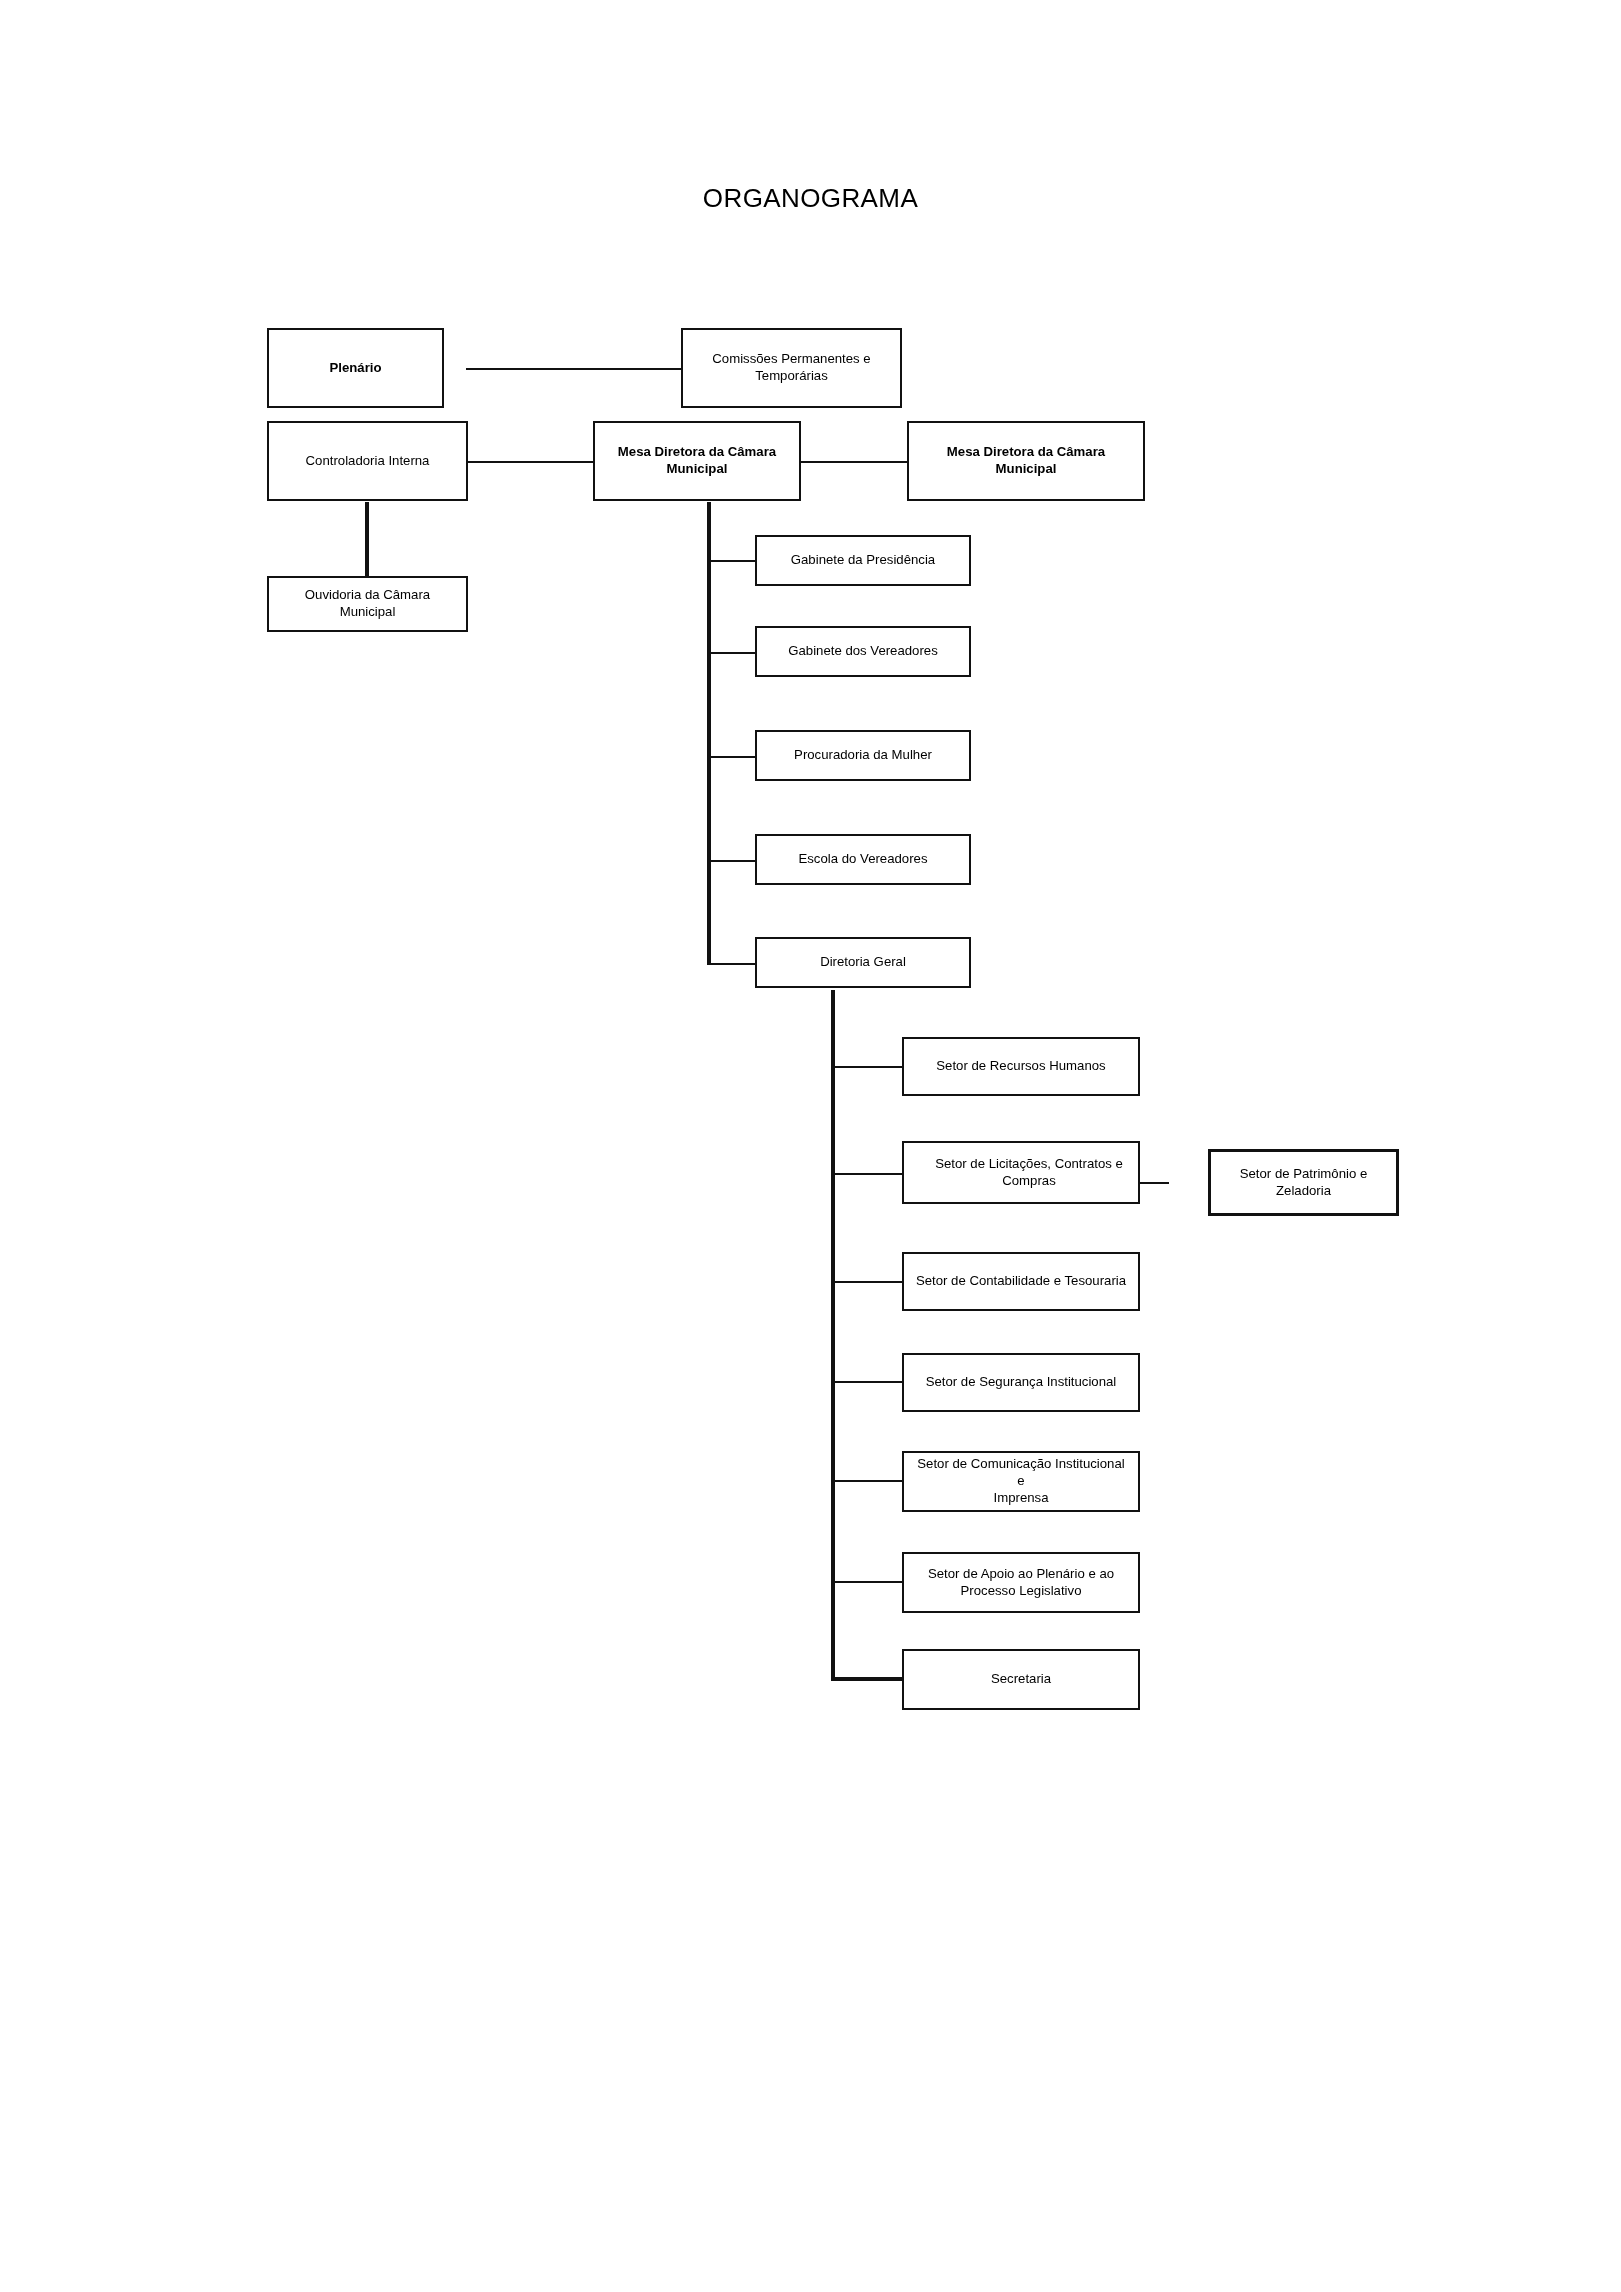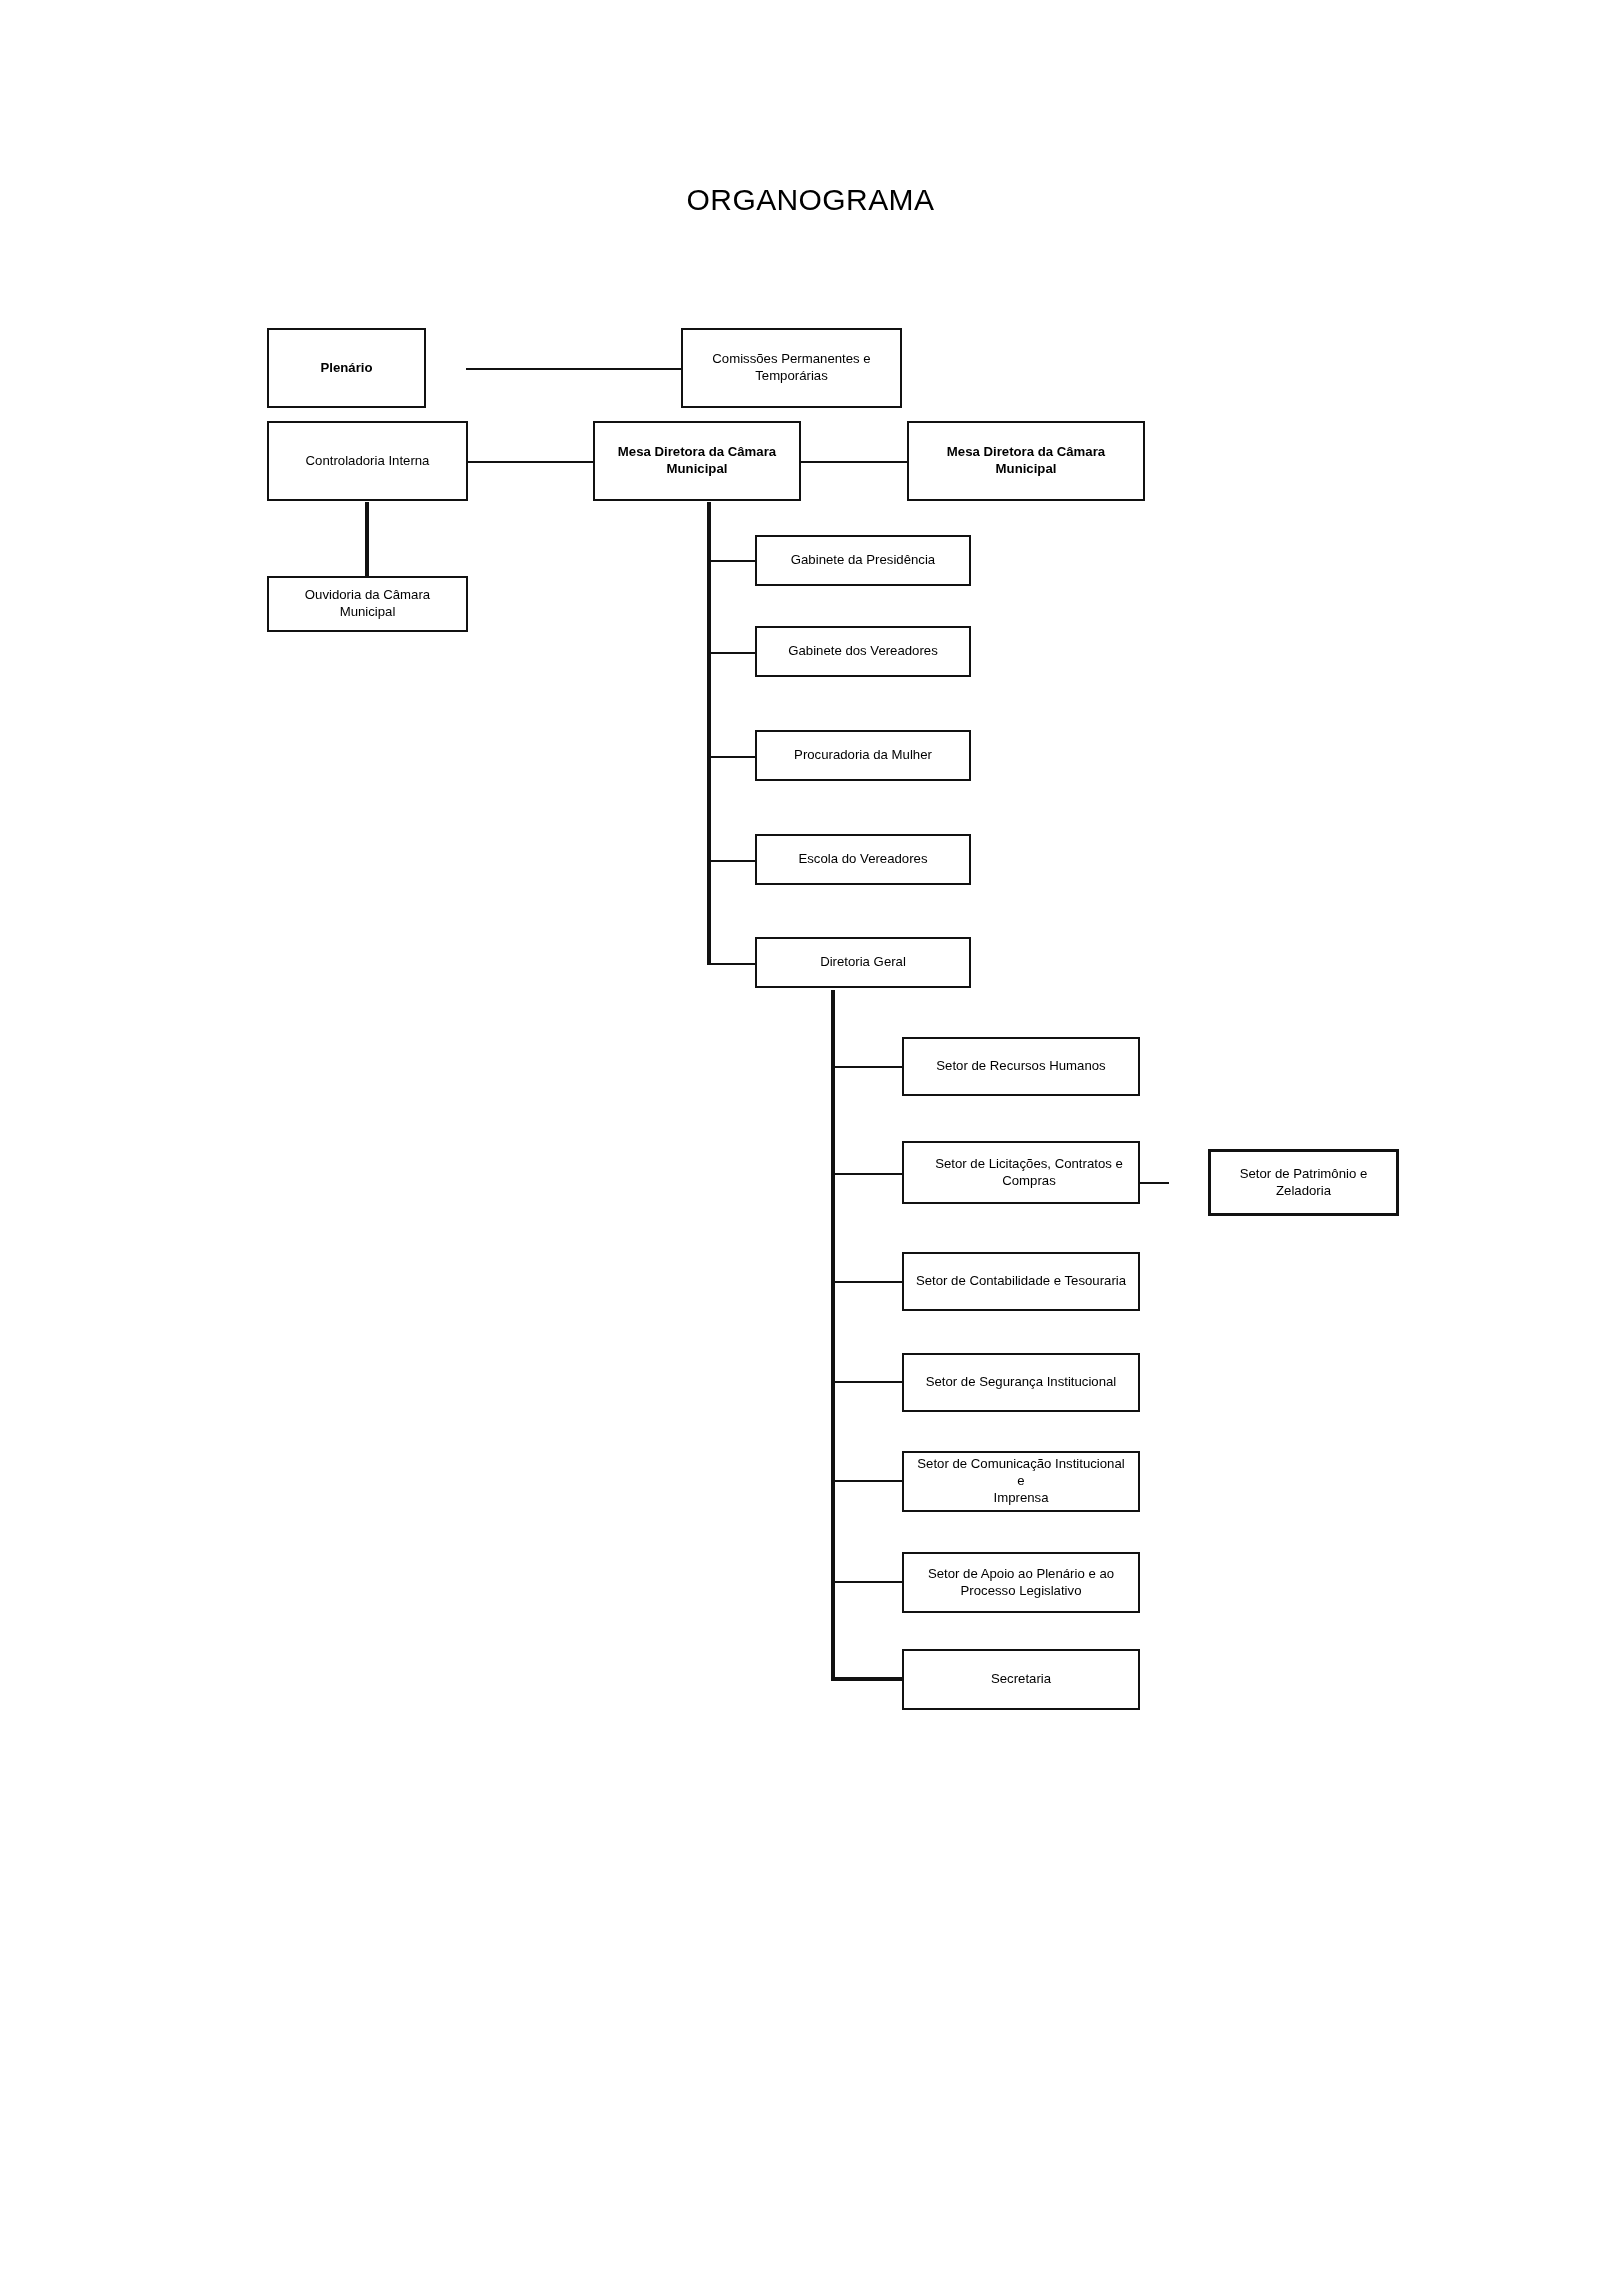--- a/index.html
+++ b/index.html
@@ -17,21 +17,21 @@
     height: 2293px;
     background: #ffffff;
     overflow: hidden;
   }
   #chart-title {
     position: absolute;
     left: 0;
     top: 183px;
     width: 1621px;
     text-align: center;
-    font-size: 30px;
+    font-size: 26px;
     font-weight: 400;
     letter-spacing: 0.4px;
     color: #000000;
   }
   
   #org-chart {
     position: absolute;
     left: 0;
     top: 0;
     width: 1621px;
@@ -103,21 +103,21 @@
     <div class="line h" style="left:831px; top:1066px; width:73px;"></div>
     <div class="line h" style="left:831px; top:1173px; width:73px;"></div>
     <div class="line h" style="left:831px; top:1281px; width:73px;"></div>
     <div class="line h" style="left:831px; top:1381px; width:73px;"></div>
     <div class="line h" style="left:831px; top:1480px; width:73px;"></div>
     <div class="line h" style="left:831px; top:1581px; width:73px;"></div>
     <div class="line thickline h" style="left:831px; top:1677px; width:73px;"></div>
 
     <div class="line h" style="left:1140px; top:1182px; width:29px;"></div>
 
-    <div class="node bold" style="left:267px; top:328px; width:159px; height:80px;">
+    <div class="node bold" style="left:267px; top:328px; width:177px; height:80px;">
       <span class="node-label">Plenário</span>
     </div>
 
     <div class="node" style="left:681px; top:328px; width:221px; height:80px;">
       <span class="node-label">Comissões Permanentes e
 Temporárias</span>
     </div>
 
     <div class="node" style="left:267px; top:421px; width:201px; height:80px;">
       <span class="node-label">Controladoria Interna</span>

